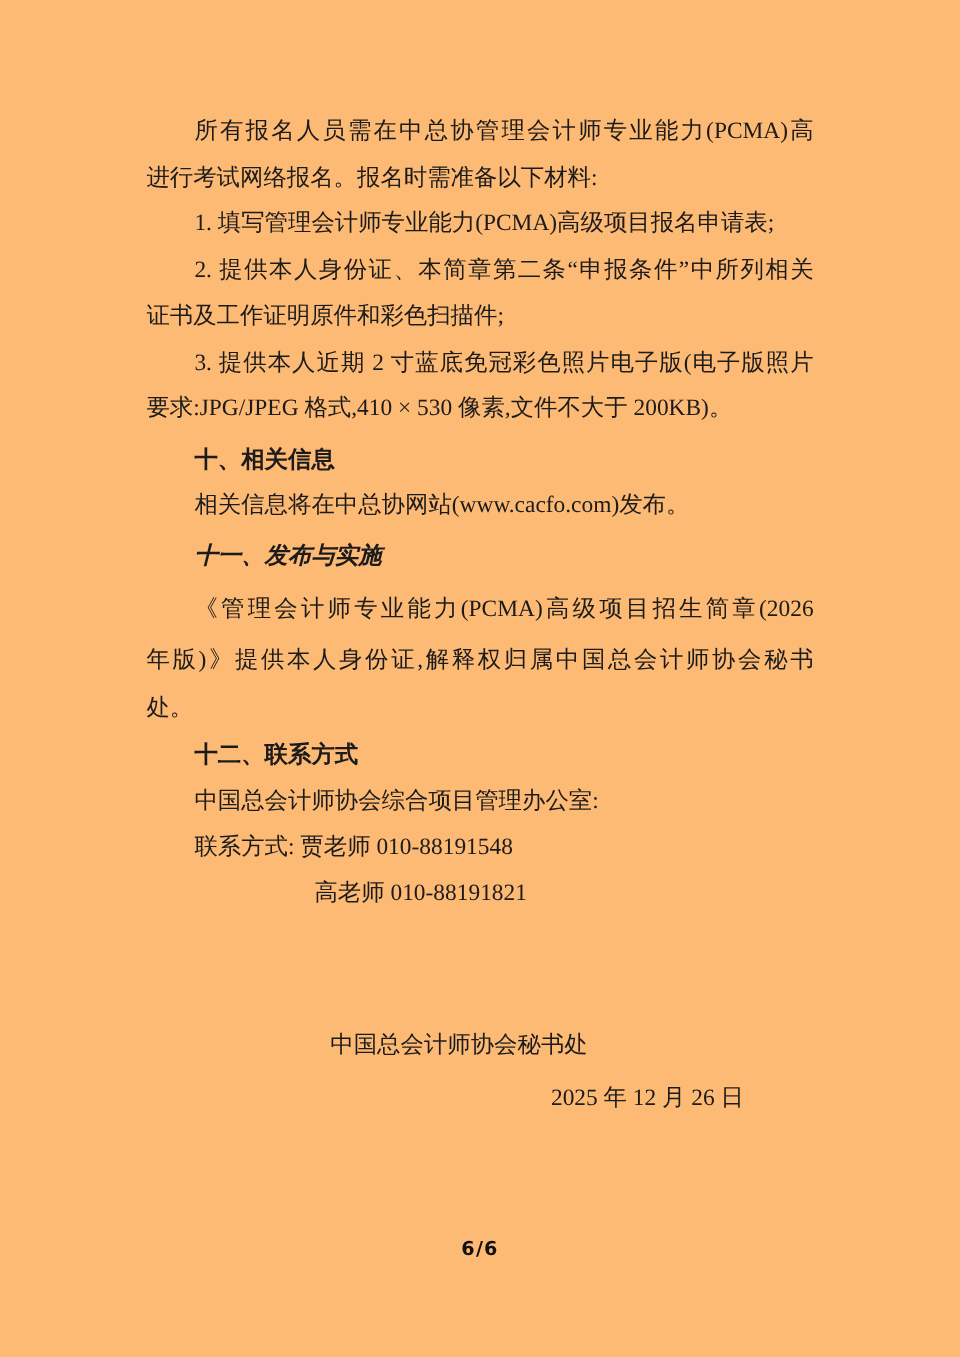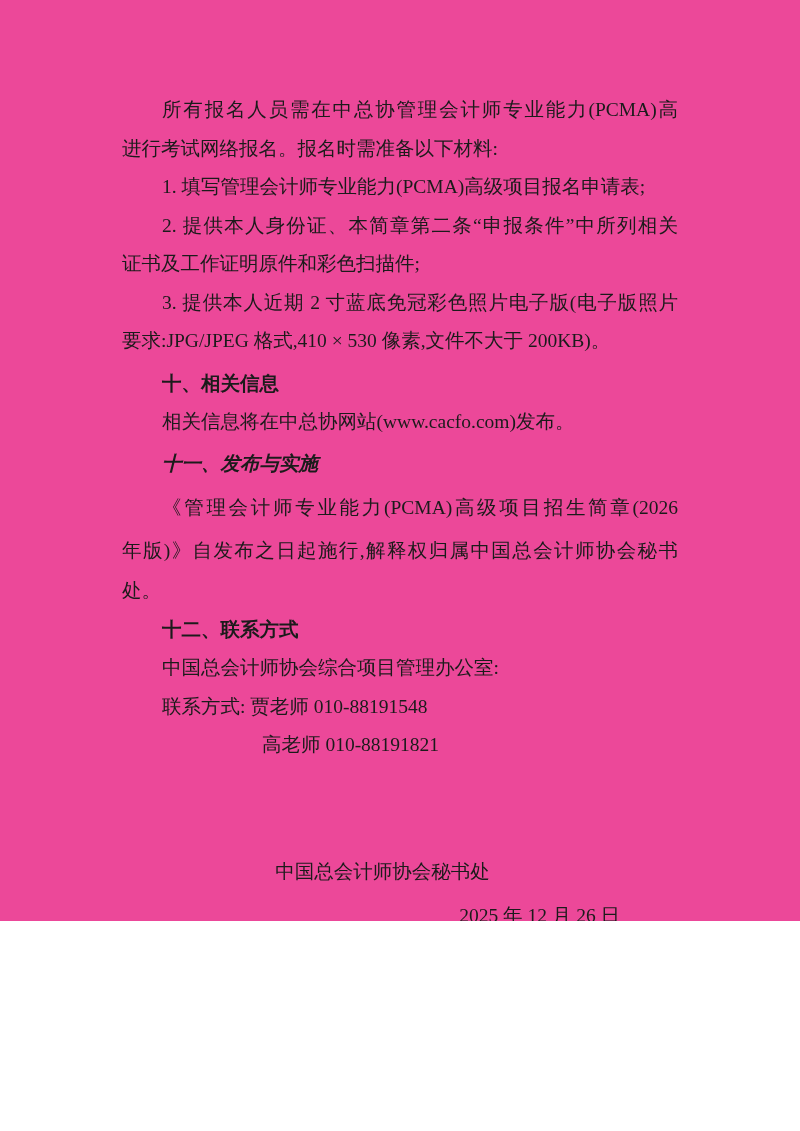--- a/index.html
+++ b/index.html
@@ -3,22 +3,22 @@
 <meta charset="utf-8">
 <style>
   html, body {
     margin: 0;
     padding: 0;
     background: #ffffff;
   }
   .page {
     position: relative;
     width: 800px;
-    height: 921px;
-    background: #ec4899;
+    height: 1131px;
+    background: #fdba74;
     overflow: hidden;
     font-family: "Liberation Serif", "DejaVu Serif", serif;
     color: #1b1b1b;
   }
   .content {
     position: absolute;
     left: 122px;
     right: 122px;
     top: 91px;
   }
@@ -69,21 +69,21 @@
     <div class="line indent jfull">2. 提供本人身份证、本简章第二条“申报条件”中所列相关</div>
     <div class="line">证书及工作证明原件和彩色扫描件;</div>
     <div class="line indent jfull">3. 提供本人近期 2 寸蓝底免冠彩色照片电子版(电子版照片</div>
     <div class="line">要求:JPG/JPEG 格式,410 × 530 像素,文件不大于 200KB)。</div>
 
     <div class="line heading mt4">十、相关信息</div>
     <div class="line indent">相关信息将在中总协网站(www.cacfo.com)发布。</div>
 
     <div class="line heading mt3">十一、发布与实施</div>
     <div class="line indent jfull mt6">《管理会计师专业能力(PCMA)高级项目招生简章(2026</div>
-    <div class="line jfull mt4">年版)》自发布之日起施行,解释权归属中国总会计师协会秘书</div>
+    <div class="line jfull mt4">年版)》提供本人身份证,解释权归属中国总会计师协会秘书</div>
     <div class="line mt2">处。</div>
 
     <div class="line heading">十二、联系方式</div>
     <div class="line indent">中国总会计师协会综合项目管理办公室:</div>
     <div class="line indent">联系方式: 贾老师 010-88191548</div>
     <div class="line deep">高老师 010-88191821</div>
 
     <div class="sig-block">
       <div class="line sig">中国总会计师协会秘书处</div>
       <div class="line date mt6">2025 年 12 月 26 日</div>

